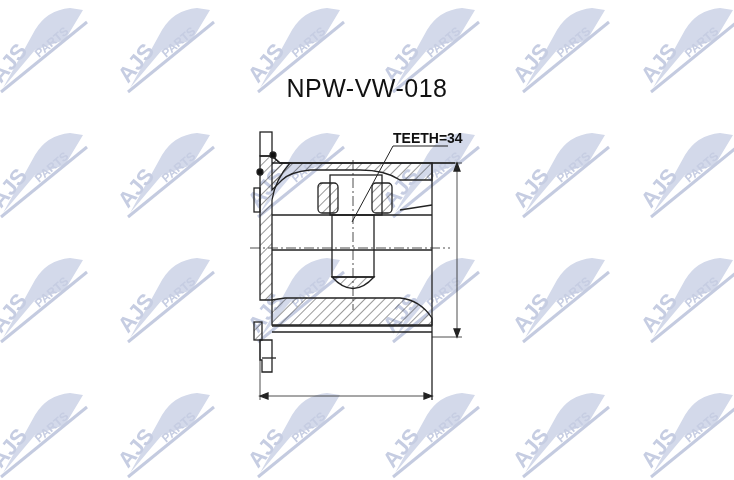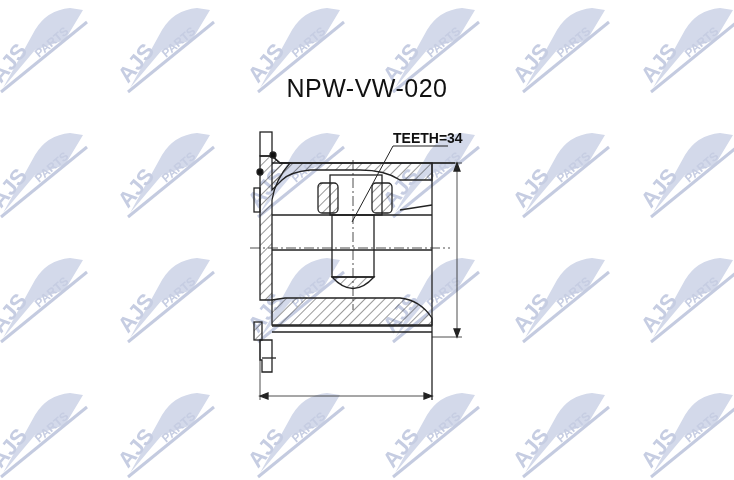--- a/index.html
+++ b/index.html
@@ -48,21 +48,21 @@
       <use href="#wmlogo" x="-5" y="385"></use>
       <use href="#wmlogo" x="122" y="385"></use>
       <use href="#wmlogo" x="252" y="385"></use>
       <use href="#wmlogo" x="387" y="385"></use>
       <use href="#wmlogo" x="517" y="385"></use>
       <use href="#wmlogo" x="645" y="385"></use>
     </g>
   </svg>
 </div>
 
-<div class="title">NPW-VW-020</div>
+<div class="title">NPW-VW-018</div>
 
 <svg class="drawing" viewBox="0 0 734 480">
   <defs>
     <pattern id="hatch" patternUnits="userSpaceOnUse" width="7" height="7" patternTransform="rotate(45)">
       <line x1="0" y1="0" x2="0" y2="7" stroke="#333" stroke-width="1"></line>
     </pattern>
   </defs>
   <g stroke="#222" stroke-width="1.3" fill="none">
 
     <rect x="260" y="132" width="12" height="24"></rect>

